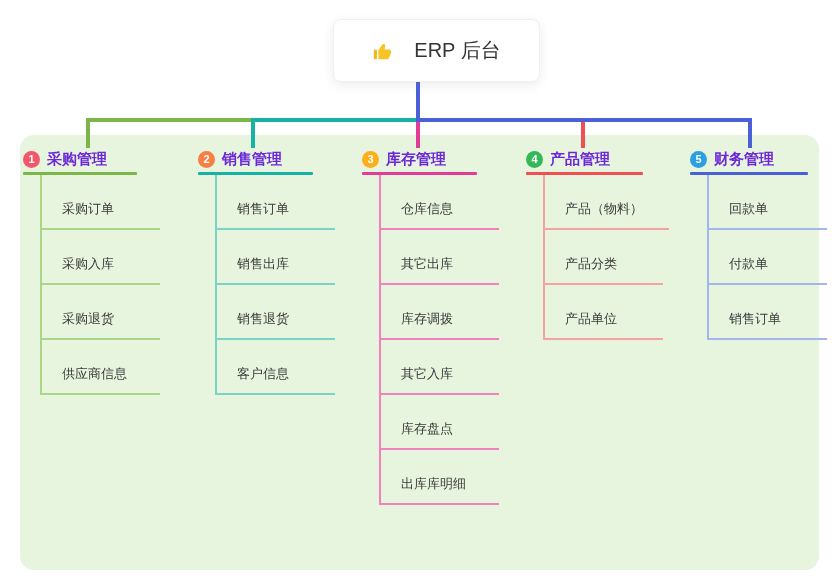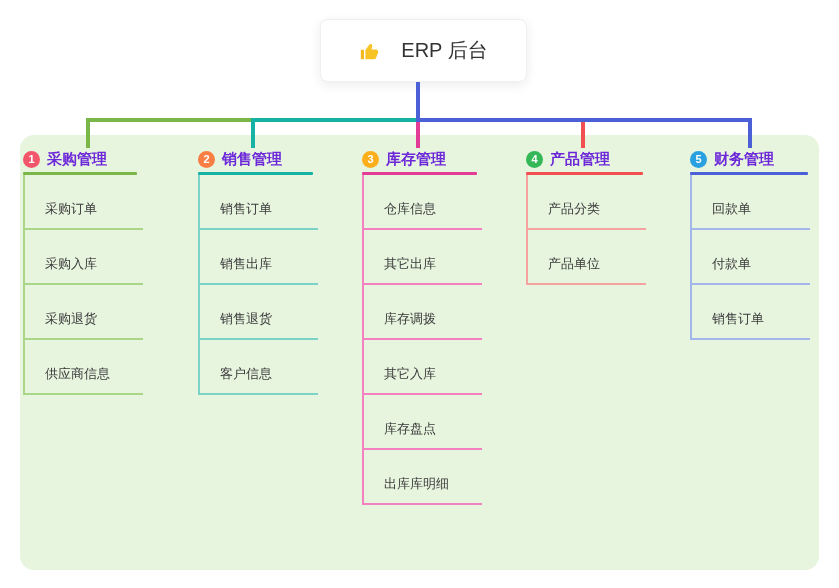--- a/index.html
+++ b/index.html
@@ -4,21 +4,21 @@
 <style>
   html,body{margin:0;padding:0;}
   body{
     width:839px;height:588px;position:relative;overflow:hidden;
     background:#ffffff;
     font-family:"Liberation Sans","DejaVu Sans",sans-serif;
     -webkit-font-smoothing:antialiased;
   }
   
   .root-node{
-    position:absolute;left:320px;top:19px;width:207px;height:63px;
+    position:absolute;left:333px;top:19px;width:207px;height:63px;
     background:#ffffff;border:1px solid #f0f0f0;border-radius:8px;
     box-shadow:0 3px 12px rgba(0,0,0,0.08);
     display:flex;align-items:center;justify-content:center;gap:20px;
     box-sizing:border-box;
   }
   .root-label{font-size:20px;font-weight:500;color:#333;}
   .thumb-icon{width:22px;height:22px;display:block;}
   
   .line{position:absolute;}
   
@@ -32,21 +32,21 @@
     display:flex;align-items:center;height:22px;gap:7px;cursor:default;
   }
   .badge{
     width:17px;height:17px;border-radius:50%;flex:0 0 auto;
     background:var(--badge);color:#fff;font-size:11px;font-weight:bold;
     display:flex;align-items:center;justify-content:center;line-height:1;
   }
   .branch-label{font-size:15px;font-weight:600;color:#6d28d9;white-space:nowrap;}
   .title-underline{height:3px;margin-top:2px;background:var(--line);border-radius:1px;}
   .children{
-    border-left:2px solid var(--child-line);
+    margin-left:17px;border-left:2px solid var(--child-line);
     width:max-content;
   }
   .child{
     width:max-content;min-width:72px;
     padding:26px 26px 11px 20px;
     border-bottom:2px solid var(--child-line);
     font-size:13px;color:#3a3a3a;white-space:nowrap;line-height:16px;
     cursor:default;
   }
 </style>
@@ -117,20 +117,21 @@
     </div>
   </div>
 
   <div class="branch" style="left: 526px; --badge: #35b857; --line: #f25050; --child-line: #f5a3a0;">
     <div class="branch-title">
       <span class="badge">4</span>
       <span class="branch-label">产品管理</span>
     </div>
     <div class="title-underline" style="width: 117px;"></div>
     <div class="children">
+      <div class="child">产品（物料）</div>
       <div class="child">产品分类</div>
       <div class="child">产品单位</div>
     </div>
   </div>
 
   <div class="branch" style="left: 690px; --badge: #29a0e0; --line: #4b5fd6; --child-line: #a3b6ec;">
     <div class="branch-title">
       <span class="badge">5</span>
       <span class="branch-label">财务管理</span>
     </div>

